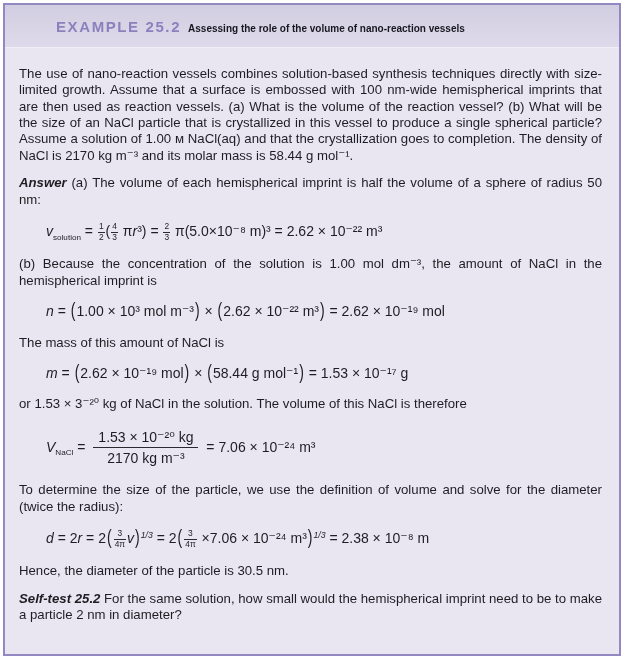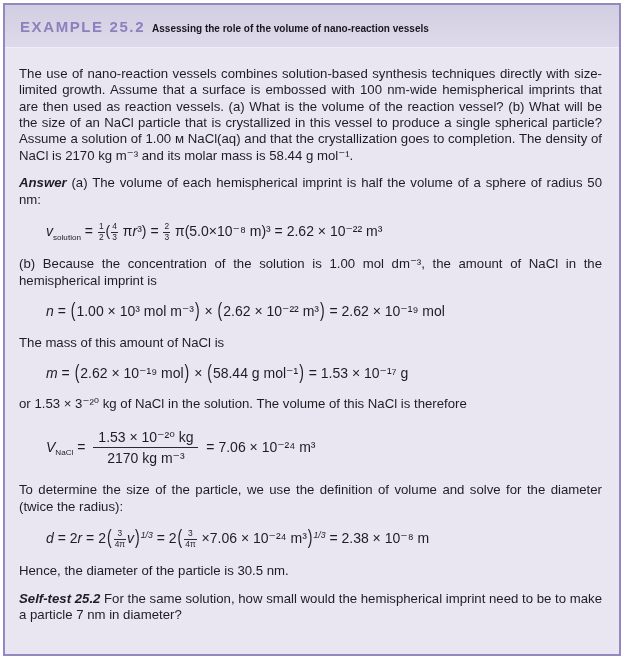--- a/index.html
+++ b/index.html
@@ -29,20 +29,21 @@
     background: linear-gradient(180deg, var(--header-bg-top), var(--header-bg-bottom));
     padding: 13px 15px 11px 15px;
     border-bottom: 1px solid #efedf6;
   }
   .ex-label {
     color: var(--accent);
     font-weight: 700;
     font-size: 15px;
     letter-spacing: 1.6px;
     margin-right: 7px;
+    margin-left: 36px;
   }
   .ex-title {
     font-weight: 700;
     font-size: 10px;
     color: #17171f;
   }
   .example-body {
     padding: 7px 17px 10px 14px;
     font-size: 13.2px;
     line-height: 1.24;
@@ -121,17 +122,17 @@
       <p>or 1.53 × 3⁻²⁰ kg of NaCl in the solution. The volume of this NaCl is therefore</p>
 
       <div class="eq"><i>V</i><sub>NaCl</sub> = <span class="frac big"><span class="num">1.53 × 10⁻²⁰ kg</span><span class="den">2170 kg m⁻³</span></span> = 7.06 × 10⁻²⁴ m³</div>
 
       <p>To determine the size of the particle, we use the definition of volume and solve for the diameter (twice the radius):</p>
 
       <div class="eq"><i>d</i> = 2<i>r</i> = 2<span class="bigp">(</span><span class="frac"><span class="num">3</span><span class="den">4π</span></span><i>v</i><span class="bigp">)</span><sup>1/3</sup> = 2<span class="bigp">(</span><span class="frac"><span class="num">3</span><span class="den">4π</span></span> ×7.06 × 10⁻²⁴ m³<span class="bigp">)</span><sup>1/3</sup> = 2.38 × 10⁻⁸ m</div>
 
       <p>Hence, the diameter of the particle is 30.5 nm.</p>
 
-      <p><i class="lead">Self-test 25.2</i> <span>For the same solution, how small would the hemispherical imprint need to be to make a particle 7 nm in diameter?</span></p>
+      <p><i class="lead">Self-test 25.2</i> <span>For the same solution, how small would the hemispherical imprint need to be to make a particle 2 nm in diameter?</span></p>
     </div>
 
   </div>
 </div>
 
 </body></html>

